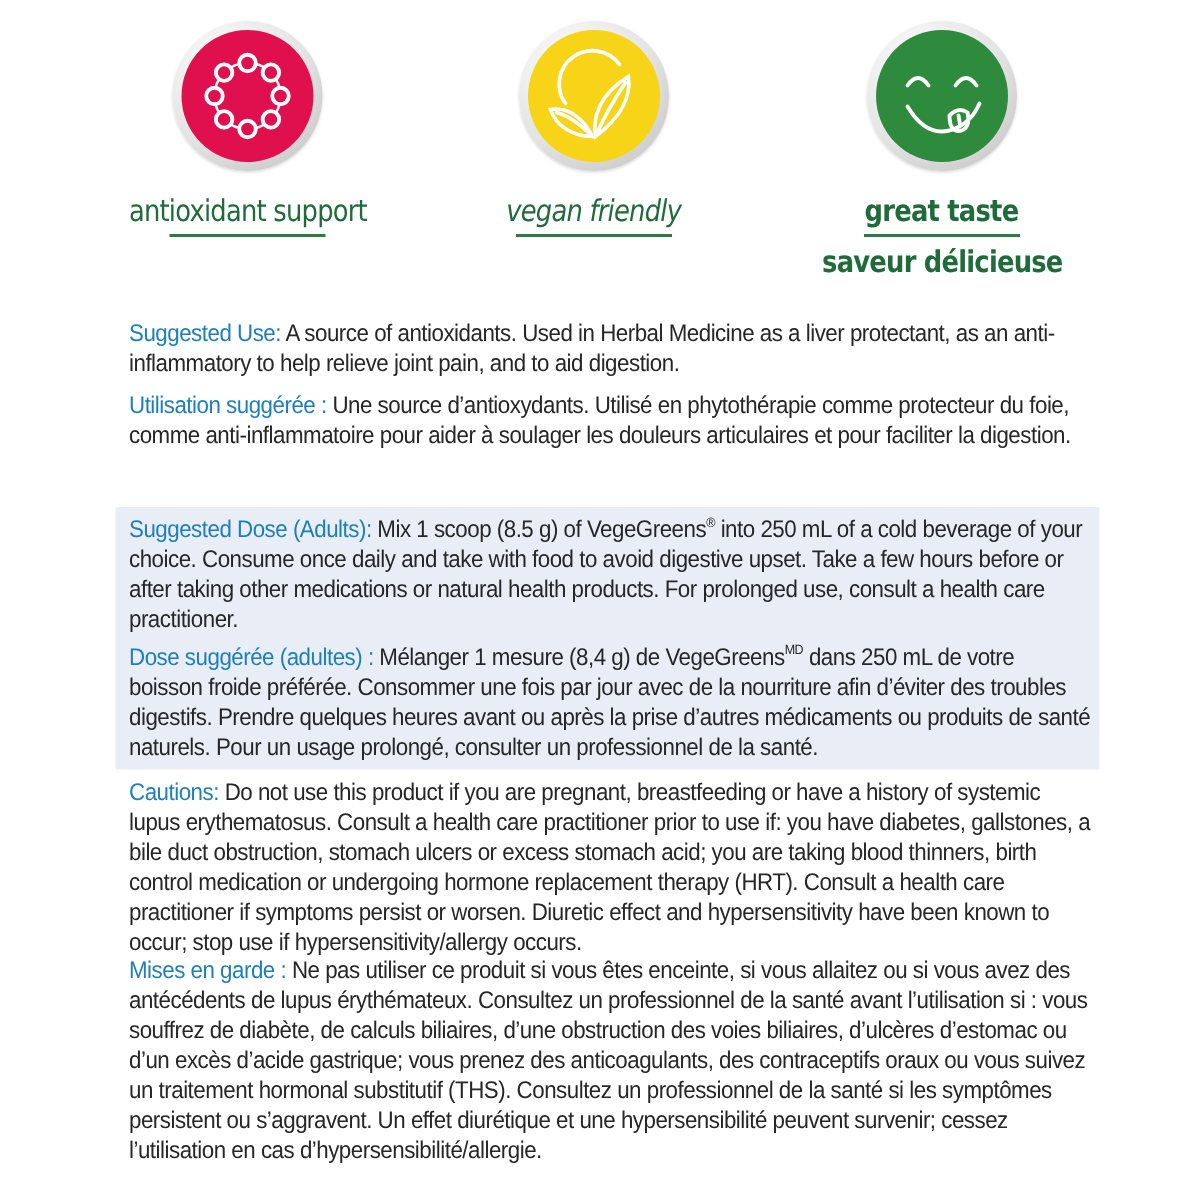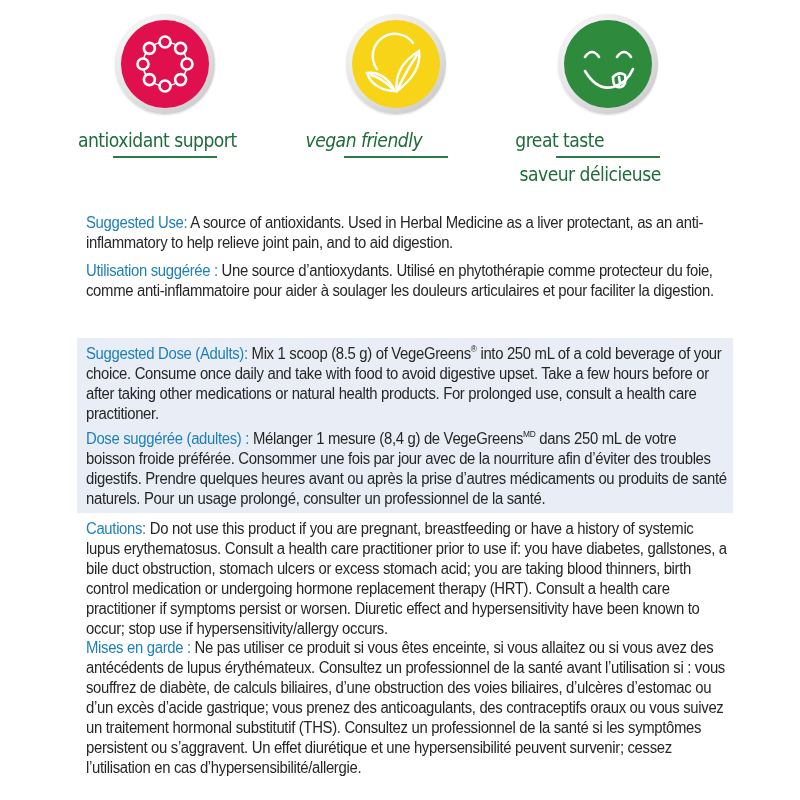--- a/index.html
+++ b/index.html
@@ -1,19 +1,19 @@
 <!DOCTYPE html>
 <html><head>
 <meta charset="utf-8">
 <style>
   html, body { margin: 0; padding: 0; background: #ffffff; }
   body { width: 800px; height: 800px; position: relative; overflow: hidden; font-family: "Liberation Sans", sans-serif; }
 
   .badges { position: absolute; top: 0; left: 0; width: 800px; height: 200px; }
-  .badge { position: absolute; top: 14px; width: 200px; }
+  .badge { position: absolute; top: 14px; width: 200px; text-align: center; }
   .badge .disc-wrap { width: 100px; height: 100px; margin: 0 auto; border-radius: 50%;
     background: radial-gradient(circle at 35% 30%, #ffffff 0%, #e4e4e4 55%, #b9b9b9 100%);
     display: flex; align-items: center; justify-content: center; box-shadow: 0 1px 2px rgba(0,0,0,0.15); }
   .badge .disc { width: 88px; height: 88px; border-radius: 50%; display: flex; align-items: center; justify-content: center; }
   .badge .disc svg { width: 70px; height: 70px; }
   .badge .en { margin-top: 14px; font-family: "DejaVu Sans", sans-serif; font-size: 20px; color: #1f6b3a; letter-spacing: -0.6px; transform: scaleX(0.86); display: inline-block; line-height: 24px; }
   .badge .rule { width: 104px; height: 2px; background: #2d7a45; margin: 4px auto 4px; }
   .badge .fr { font-family: "DejaVu Sans", sans-serif; font-size: 20px; color: #1f6b3a; letter-spacing: -0.6px; transform: scaleX(0.86); display: inline-block; line-height: 24px; }
 
   .content { position: absolute; left: 86px; top: 213px; width: 640px; }
@@ -62,21 +62,21 @@
           <path d="M36 62 C42 48 48 38 56 26"></path>
           <path d="M34 62 C28 50 18 42 6 44 C10 56 22 62 34 62 Z"></path>
           <path d="M34 62 C26 54 18 48 10 46"></path>
         </svg>
       </div>
     </div>
     <div><span class="en">vegan friendly</span></div>
     <div class="rule"></div>
   </div>
 
-  <div class="badge" style="left:508px;">
+  <div class="badge" style="left:528px;font-weight:bold;">
     <div class="disc-wrap">
       <div class="disc" style="background:#2e8b3e;">
         <svg viewBox="0 0 70 70" fill="none" stroke="#ffffff" stroke-width="2.6" stroke-linecap="round">
           <path d="M12 28 Q19 18 26 28"></path>
           <path d="M44 28 Q51 18 58 28"></path>
           <path d="M12 42 Q24 62 40 58 Q54 54 60 40"></path>
           <path d="M40 48 Q40 60 48 58 Q54 56 52 46 Q46 42 40 48 Z"></path>
           <path d="M46 48 L47 54"></path>
         </svg>
       </div>

